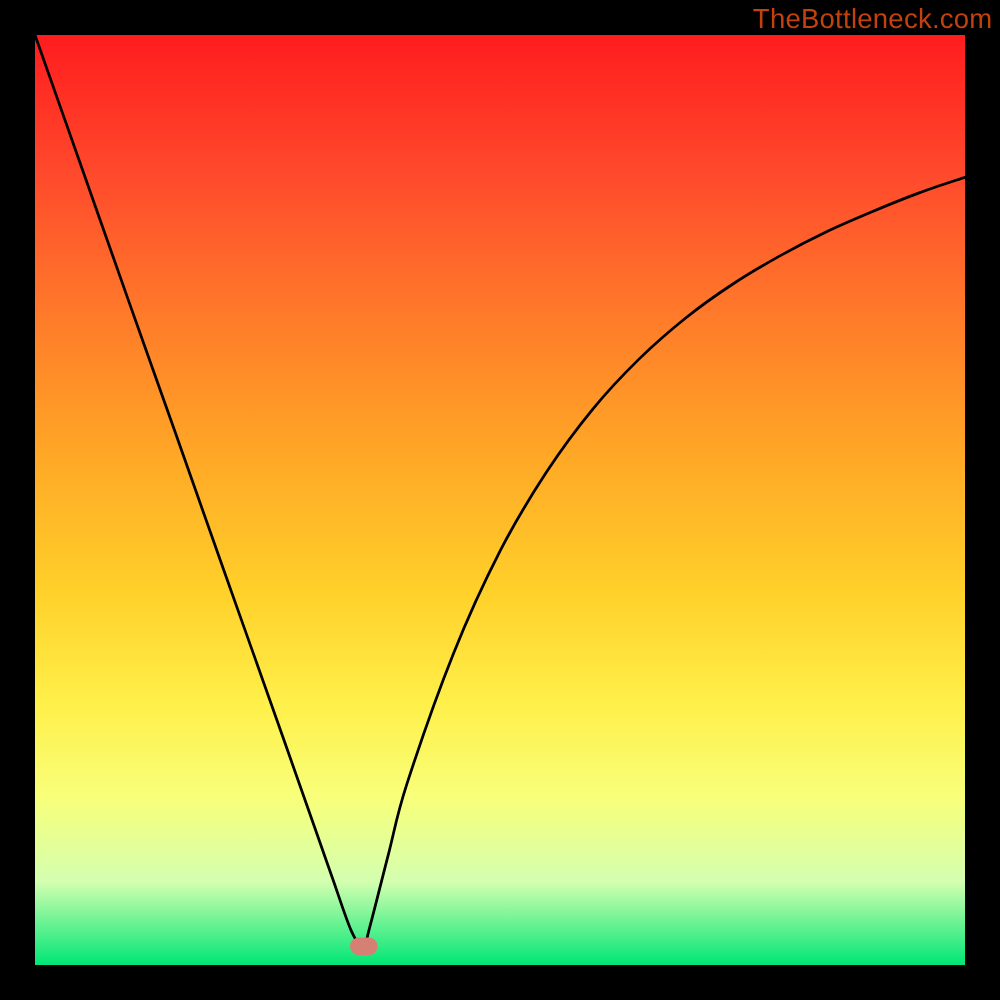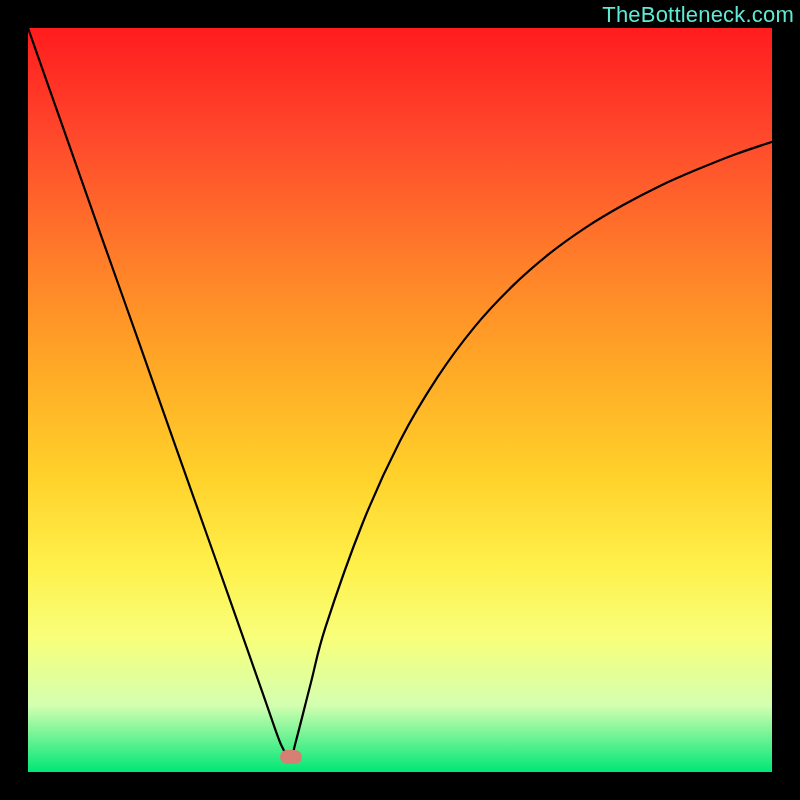--- a/index.html
+++ b/index.html
@@ -41,21 +41,21 @@
     width: 22px;
     height: 14px;
     background: #d67f73;
     border-radius: 7px;
     transform: translate(-50%, -50%);
   }
   .watermark {
     position: absolute;
     top: 2px;
     right: 6px;
-    color: #5eead4;
+    color: #c2410c;
     font-size: 22px;
     letter-spacing: 0.2px;
     font-weight: 400;
   }
 </style>
 </head>
 <body>
 
 <div class="plot-area">
   <svg class="curve" viewBox="0 0 744 744" preserveAspectRatio="none">

